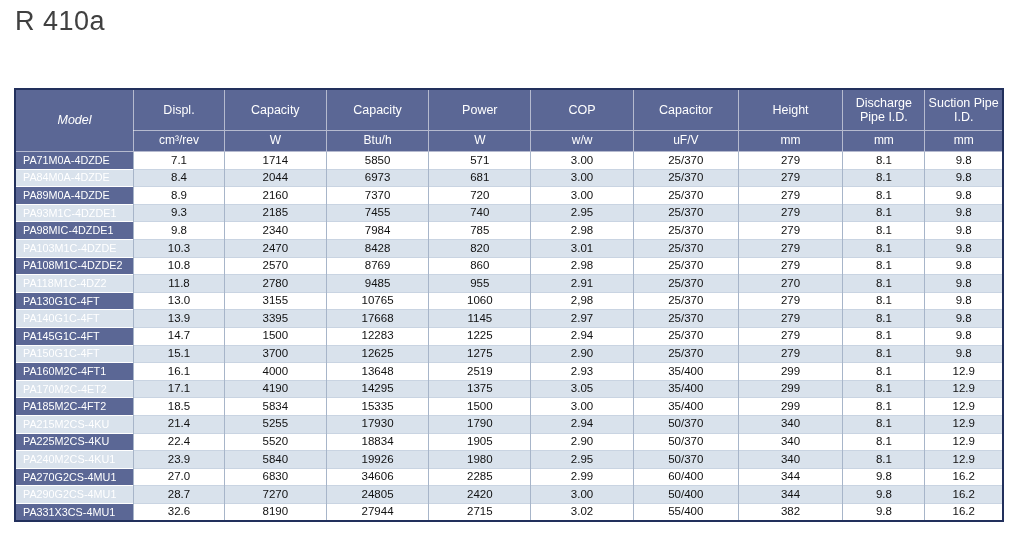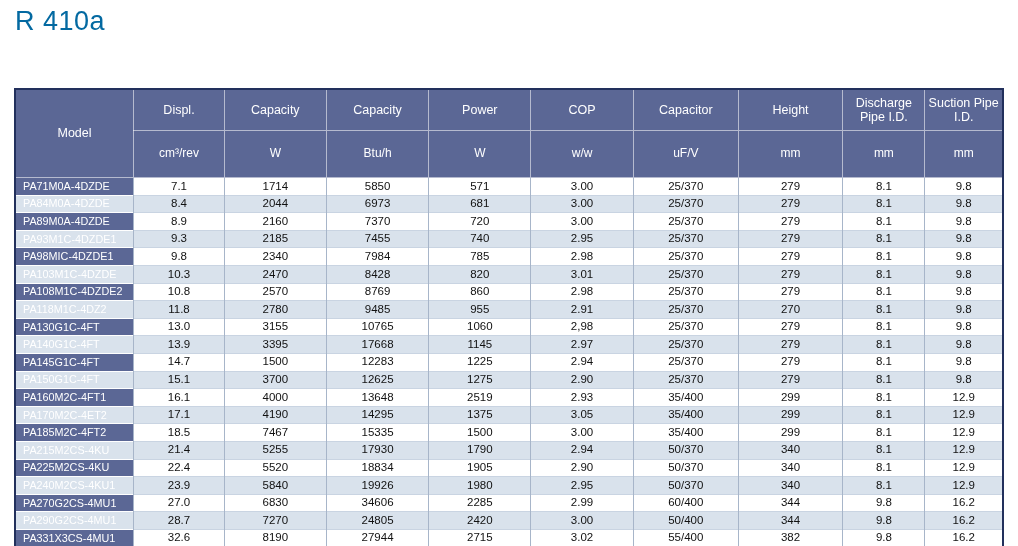--- a/index.html
+++ b/index.html
@@ -3,38 +3,38 @@
 <meta charset="utf-8">
 <style>
   html,body{margin:0;padding:0;}
   body{
     width:1018px;height:546px;background:#ffffff;
     font-family:"Liberation Sans", sans-serif;
     position:relative;overflow:hidden;
   }
   .titles{position:absolute;left:15px;top:6px;}
   .title-line{
-    color:#0369a1;font-size:27px;line-height:1.12;font-weight:400;
+    color:#404040;font-size:27px;line-height:1.12;font-weight:400;
     letter-spacing:0.5px;
   }
   table.spec{
     position:absolute;left:14px;top:88px;width:990px;
     border-collapse:collapse;table-layout:fixed;
     border:2px solid #22305c;
   }
   thead th{
     background:#5b6795;color:#ffffff;font-weight:400;
     font-size:12.5px;text-align:center;vertical-align:middle;
     border-left:1px solid rgba(255,255,255,0.55);
     border-bottom:1px solid rgba(255,255,255,0.55);
     padding:2px 3px;line-height:1.15;
   }
   thead tr.labels th{height:36px;}
-  thead tr.units th{height:16px;font-size:12px;padding:15px 2px;}
-  thead th.model-h{font-size:12.5px;}
+  thead tr.units th{height:16px;font-size:12px;padding:2px 2px;}
+  thead th.model-h{font-size:12.5px;font-style:italic;}
   tbody td{
     text-align:center;font-size:11.5px;color:#111111;
     height:16.6px;padding:0 2px;line-height:1;
     background:#ffffff;
     border-left:1px solid #a7b5c9;
     border-top:1px solid #c9d4e2;
     white-space:nowrap;overflow:hidden;
   }
   tbody tr.alt td{background:#d9e2ec;}
   tbody td.model{
@@ -255,21 +255,21 @@
         <td>1375</td>
         <td>3.05</td>
         <td>35/400</td>
         <td>299</td>
         <td>8.1</td>
         <td>12.9</td>
       </tr>
       <tr>
         <td class="model">PA185M2C-4FT2</td>
         <td>18.5</td>
-        <td>7467</td>
+        <td>5834</td>
         <td>15335</td>
         <td>1500</td>
         <td>3.00</td>
         <td>35/400</td>
         <td>299</td>
         <td>8.1</td>
         <td>12.9</td>
       </tr>
       <tr class="alt">
         <td class="model">PA215M2CS-4KU</td>

